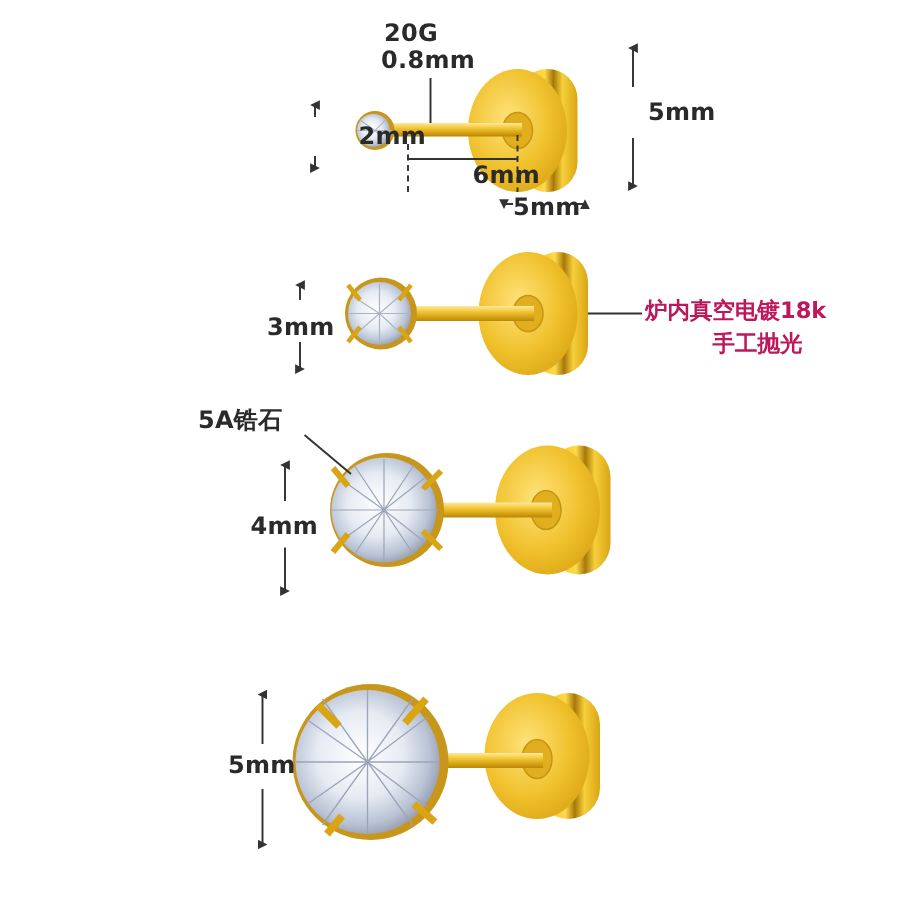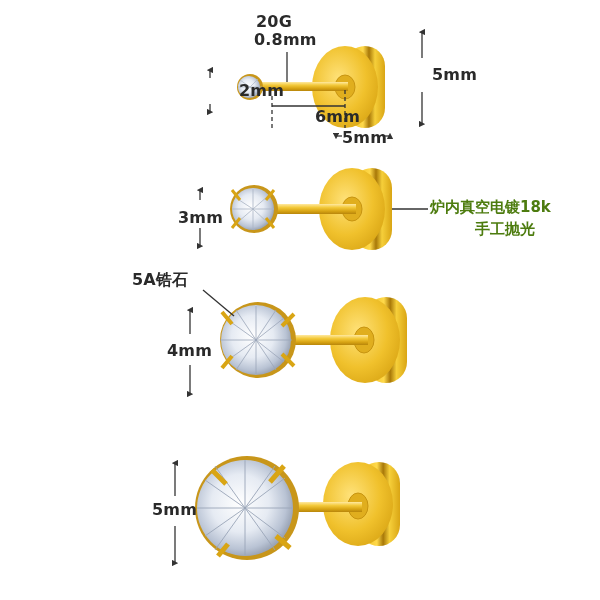--- a/index.html
+++ b/index.html
@@ -1,19 +1,19 @@
 <!DOCTYPE html>
 <html><head>
 <meta charset="utf-8">
 <style>
   html,body{margin:0;padding:0;background:#fff;}
   body{width:600px;height:600px;position:relative;overflow:hidden;font-family:"DejaVu Sans","Liberation Sans",sans-serif;color:#222;}
   .abs{position:absolute;}
   .lbl{font-size:16px;font-weight:bold;color:#2a2a2a;white-space:nowrap;letter-spacing:0.2px;}
-  .lbl-sm{font-size:15px;font-weight:bold;color:#4d7c0f;white-space:nowrap;}
+  .lbl-sm{font-size:15px;font-weight:bold;color:#be185d;white-space:nowrap;}
   svg{position:absolute;left:0;top:0;}
 </style>
 </head>
 <body>
 
 <svg width="600" height="600" viewBox="0 0 600 600">
   <defs>
     <linearGradient id="pin" x1="0" y1="0" x2="0" y2="1">
       <stop offset="0" stop-color="#FFE9A0"></stop>
       <stop offset="0.35" stop-color="#F3C93A"></stop>

